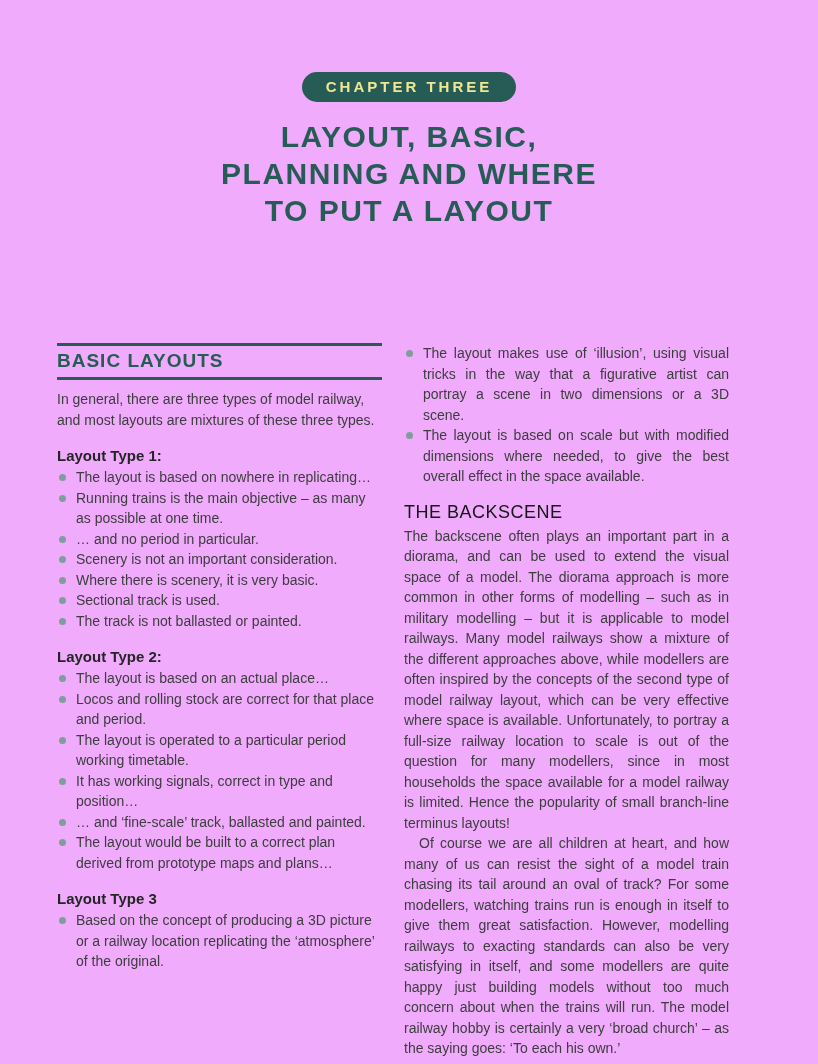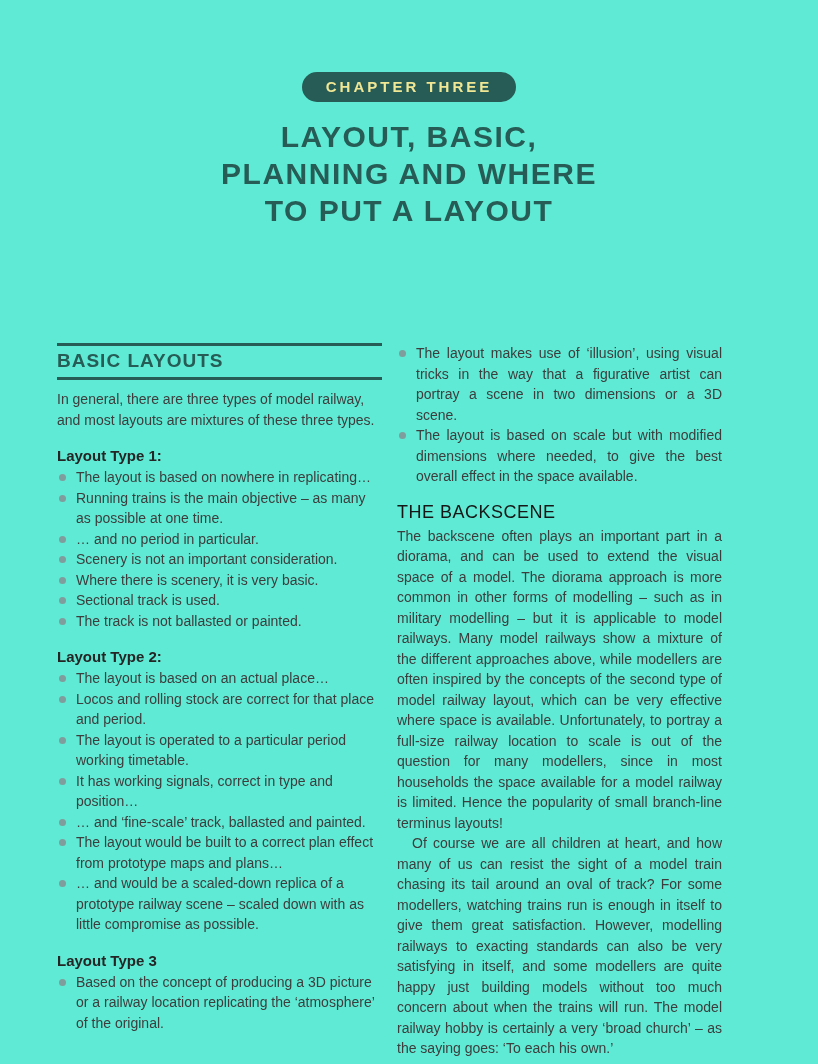--- a/index.html
+++ b/index.html
@@ -1,21 +1,21 @@
 <!DOCTYPE html>
 <html><head>
 <meta charset="utf-8">
 <style>
   html, body { margin: 0; padding: 0; background: #e8e8e8; }
   .page {
     position: relative;
     width: 818px;
     height: 1064px;
     margin: 0 auto;
-    background: #5eead4;
+    background: #f0abfc;
     font-family: "Liberation Sans", sans-serif;
     color: #3d3d3d;
     overflow: hidden;
     box-sizing: border-box;
   }
   .header { text-align: center; padding-top: 72px; }
   .chapter-badge {
     display: inline-block;
     background: #265c55;
     color: #f0e795;
@@ -29,21 +29,21 @@
     margin: 16px 0 0;
     color: #265c55;
     font-size: 30px;
     line-height: 37px;
     font-weight: 700;
     letter-spacing: 1.5px;
   }
   .page-title span { display: block; }
   .columns {
     display: flex;
-    gap: 15px;
+    gap: 22px;
     margin: 0 57px;
     padding-top: 114px;
   }
   .col { width: 325px; box-sizing: border-box; }
   .section-rule-head {
     border-top: 3px solid #265c55;
     border-bottom: 3px solid #265c55;
     padding: 4px 0 5px;
   }
   .section-rule-head h2 {
@@ -125,22 +125,21 @@
         <li><span class="dot"></span><span>The track is not ballasted or painted.</span></li>
       </ul>
 
       <h3 class="group-heading">Layout Type 2:</h3>
       <ul class="bullets">
         <li><span class="dot"></span><span>The layout is based on an actual place…</span></li>
         <li><span class="dot"></span><span>Locos and rolling stock are correct for that place and period.</span></li>
         <li><span class="dot"></span><span>The layout is operated to a particular period working timetable.</span></li>
         <li><span class="dot"></span><span>It has working signals, correct in type and position…</span></li>
         <li><span class="dot"></span><span>… and ‘fine-scale’ track, ballasted and painted.</span></li>
-        <li><span class="dot"></span><span>The layout would be built to a correct plan effect from prototype maps and plans…</span></li>
-        <li><span class="dot"></span><span>… and would be a scaled-down replica of a prototype railway scene – scaled down with as little compromise as possible.</span></li>
+        <li><span class="dot"></span><span>The layout would be built to a correct plan derived from prototype maps and plans…</span></li>
       </ul>
 
       <h3 class="group-heading">Layout Type 3</h3>
       <ul class="bullets">
         <li><span class="dot"></span><span>Based on the concept of producing a 3D picture or a railway location replicating the ‘atmosphere’ of the original.</span></li>
       </ul>
     </div>
 
     <div class="col col-right">
       <ul class="bullets">

